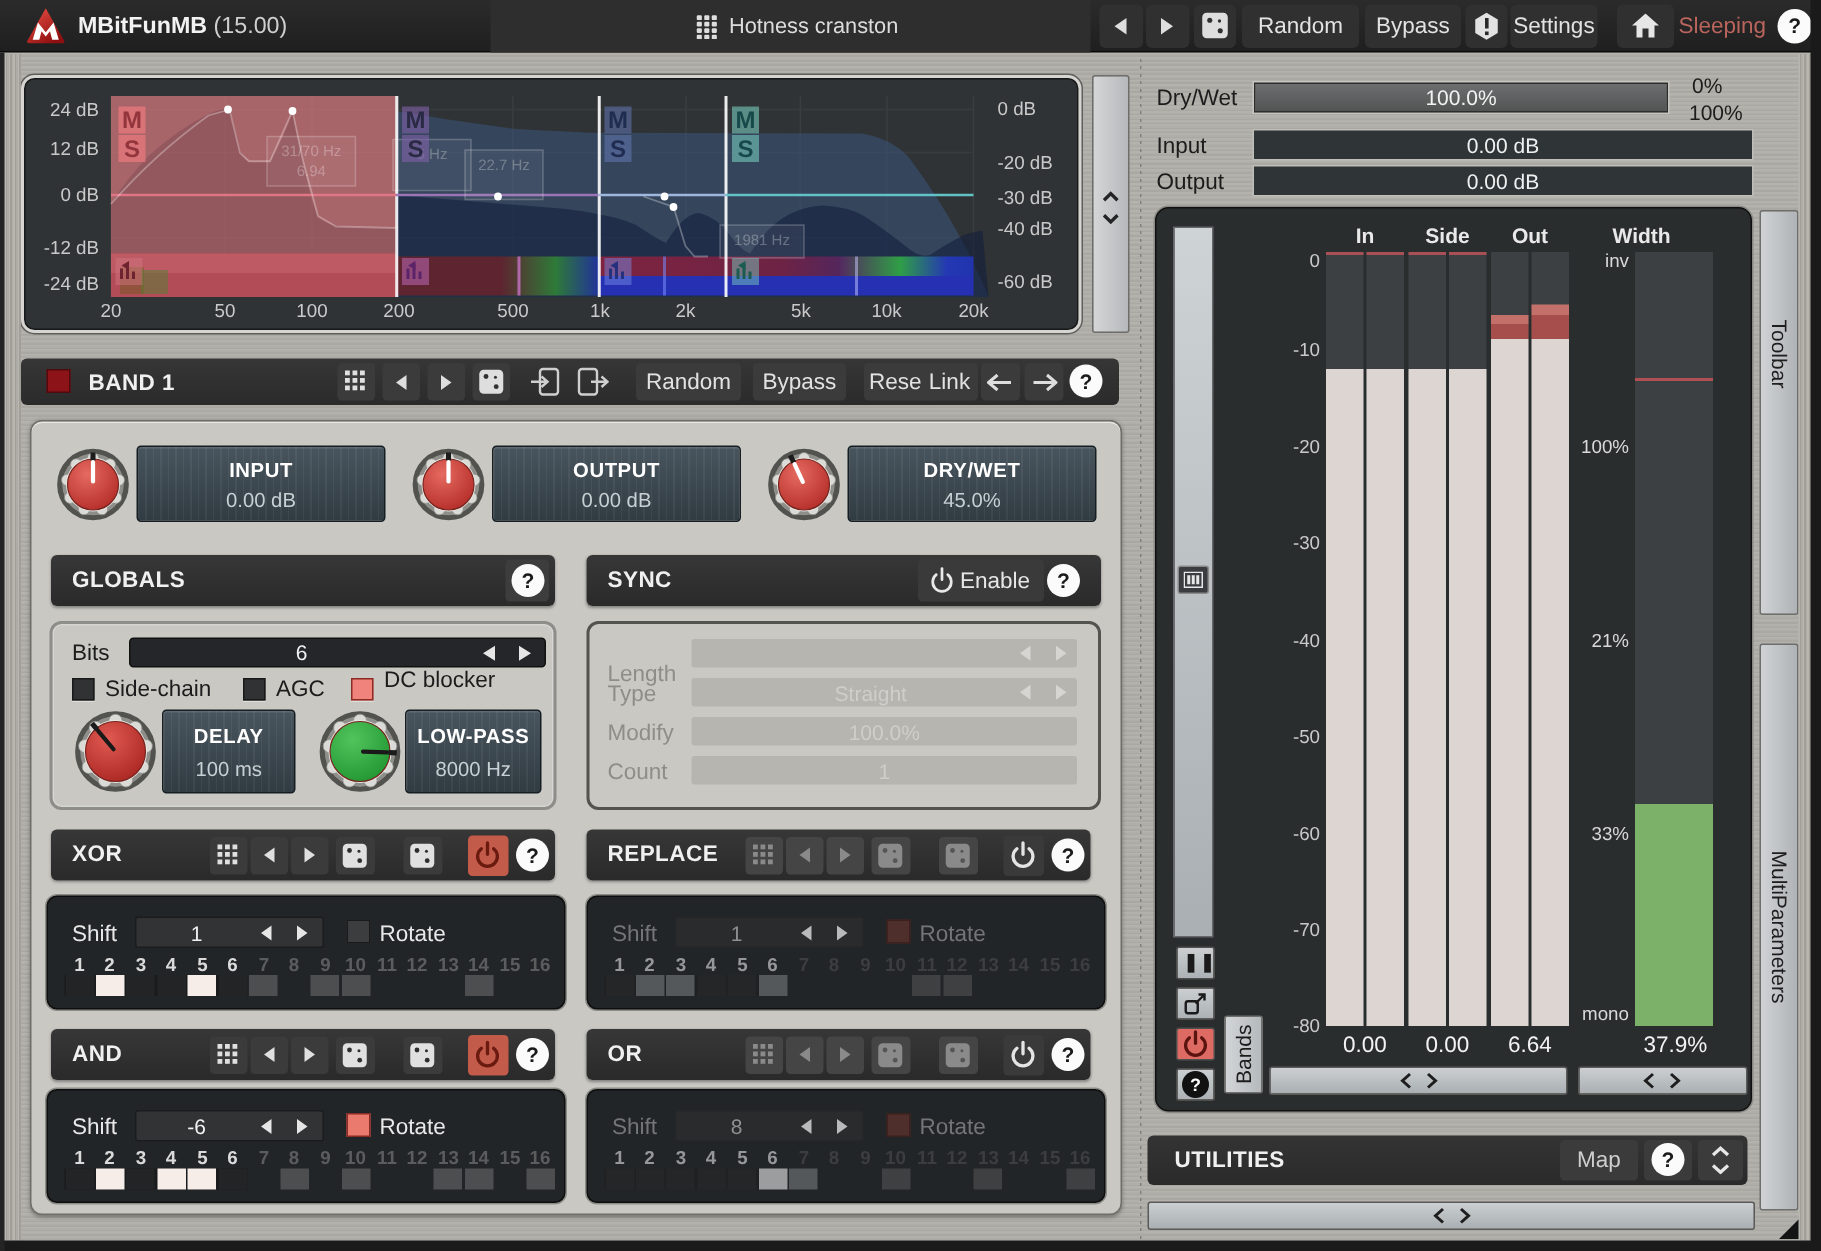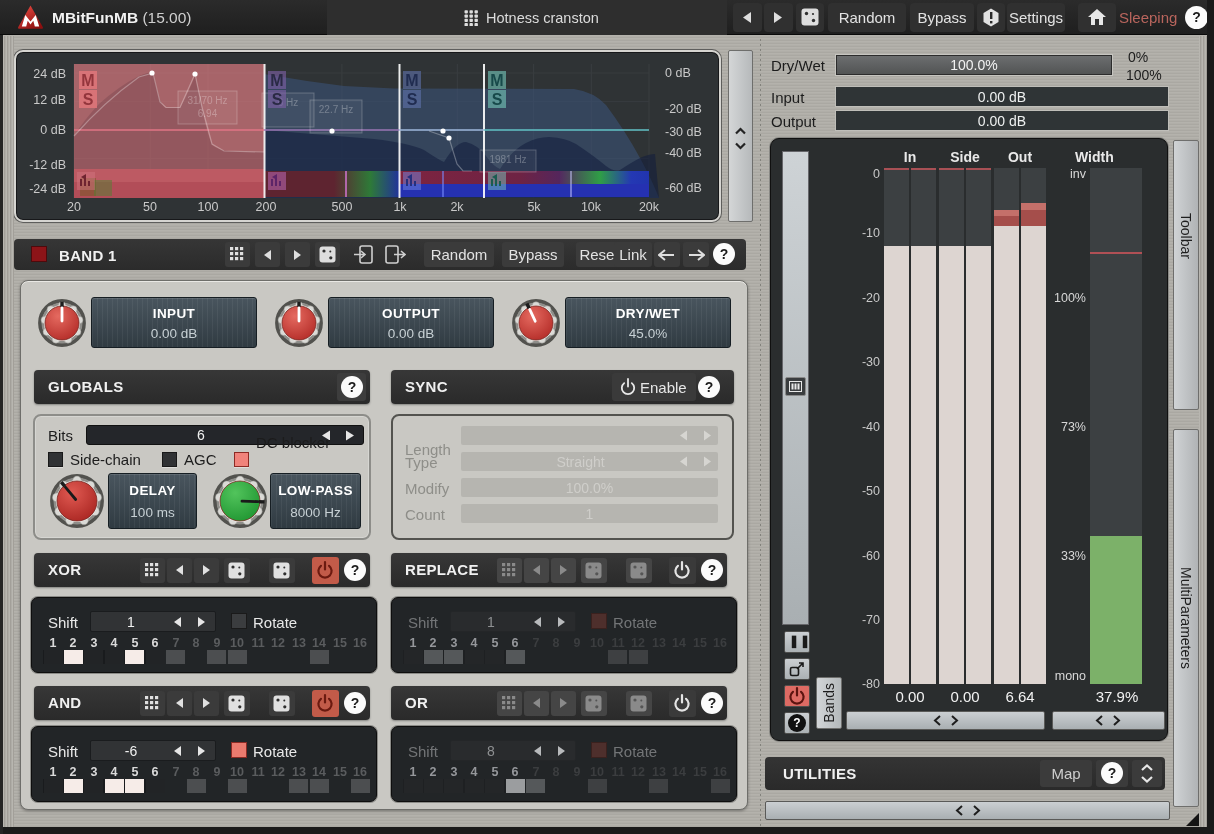--- a/index.html
+++ b/index.html
@@ -354,21 +354,21 @@
       <path d="M10 0.5 L2 5.5 L10 10.5 Z" fill="#e6e6e6"></path>
     </svg>
 <svg class="abs" style="left:344px;top:430px" width="12" height="11">
       <path d="M2 0.5 L10 5.5 L2 10.5 Z" fill="#e6e6e6"></path>
     </svg>
 <div class="abs" style="left:48px;top:452px;width:15px;height:15px;background:#303234;border:1px solid #191919;box-shadow:0 1px 0 rgba(255,255,255,.4);"></div>
 <div class="lab" style="left:70px;top:451px;">Side-chain</div>
 <div class="abs" style="left:162px;top:452px;width:15px;height:15px;background:#303234;border:1px solid #191919;box-shadow:0 1px 0 rgba(255,255,255,.4);"></div>
 <div class="lab" style="left:184px;top:451px;">AGC</div>
 <div class="abs" style="left:234px;top:452px;width:15px;height:15px;background:#f0837b;border:1px solid #8c2a24;box-shadow:0 1px 0 rgba(255,255,255,.4);"></div>
-<div class="lab" style="left:256px;top:434px;">DC blocker</div>
+<div class="lab" style="left:256px;top:445px;">DC blocker</div>
 <svg class="abs" style="left:49px;top:473px" width="56" height="56">
 <defs>
         <radialGradient id="g77_501" cx="0.38" cy="0.3" r="0.8">
           <stop offset="0" stop-color="#e05a52"></stop>
           <stop offset="1" stop-color="#a82420"></stop>
         </radialGradient>
       </defs>
 <circle cx="28.0" cy="28.0" r="25" fill="none" stroke="#52524e" stroke-width="3.8"></circle>
 <circle cx="28.0" cy="28.0" r="23.5" fill="#8e8e8a"></circle>
 <circle cx="28.0" cy="7.5" r="4.4" fill="#dadad6" stroke="#8e8e8a" stroke-width="0.5"></circle>
@@ -837,21 +837,21 @@
 <div class="abs" style="left:994px;top:216px;width:25px;height:10px;background:#a54e4b;"></div>
 <div class="abs" style="left:994px;top:226px;width:25px;height:458px;background:#ddd5d1;"></div>
 <div class="abs" style="left:1021px;top:203px;width:25px;height:7px;background:#c4706a;"></div>
 <div class="abs" style="left:1021px;top:210px;width:25px;height:16px;background:#a54e4b;"></div>
 <div class="abs" style="left:1021px;top:226px;width:25px;height:458px;background:#ddd5d1;"></div>
 <div class="abs" style="left:1090px;top:168px;width:52px;height:516px;background:#3c4042;"></div>
 <div class="abs" style="left:1090px;top:252px;width:52px;height:1.5px;background:#b05055;"></div>
 <div class="abs" style="left:1090px;top:536px;width:52px;height:148px;background:#7cb169;"></div>
 <div class="abs" style="left:1026px;top:167px;width:60px;text-align:right;font-size:12.5px;color:#d8d8d8;">inv</div>
 <div class="abs" style="left:1026px;top:291px;width:60px;text-align:right;font-size:12.5px;color:#d8d8d8;">100%</div>
-<div class="abs" style="left:1026px;top:420px;width:60px;text-align:right;font-size:12.5px;color:#d8d8d8;">73%</div>
+<div class="abs" style="left:1026px;top:420px;width:60px;text-align:right;font-size:12.5px;color:#d8d8d8;">21%</div>
 <div class="abs" style="left:1026px;top:549px;width:60px;text-align:right;font-size:12.5px;color:#d8d8d8;">33%</div>
 <div class="abs" style="left:1026px;top:669px;width:60px;text-align:right;font-size:12.5px;color:#d8d8d8;">mono</div>
 <div class="abs" style="left:865px;top:688px;width:90px;text-align:center;font-size:15px;color:#f2f2f2;">0.00</div>
 <div class="abs" style="left:920px;top:688px;width:90px;text-align:center;font-size:15px;color:#f2f2f2;">0.00</div>
 <div class="abs" style="left:975px;top:688px;width:90px;text-align:center;font-size:15px;color:#f2f2f2;">6.64</div>
 <div class="abs" style="left:1072px;top:688px;width:90px;text-align:center;font-size:15px;color:#f2f2f2;">37.9%</div>
 <div class="abs" style="left:846px;top:711px;width:199px;height:19px;background:linear-gradient(180deg,#cbcfd2,#a9afb2);border:1px solid #5a5a58;border-radius:2px;"></div>
 <svg class="abs" style="left:932px;top:715px" width="28" height="11">
       <path d="M8 1 L3 5.5 L8 10" fill="none" stroke="#1e1e1e" stroke-width="2"></path>
       <path d="M20 1 L25 5.5 L20 10" fill="none" stroke="#1e1e1e" stroke-width="2"></path>

